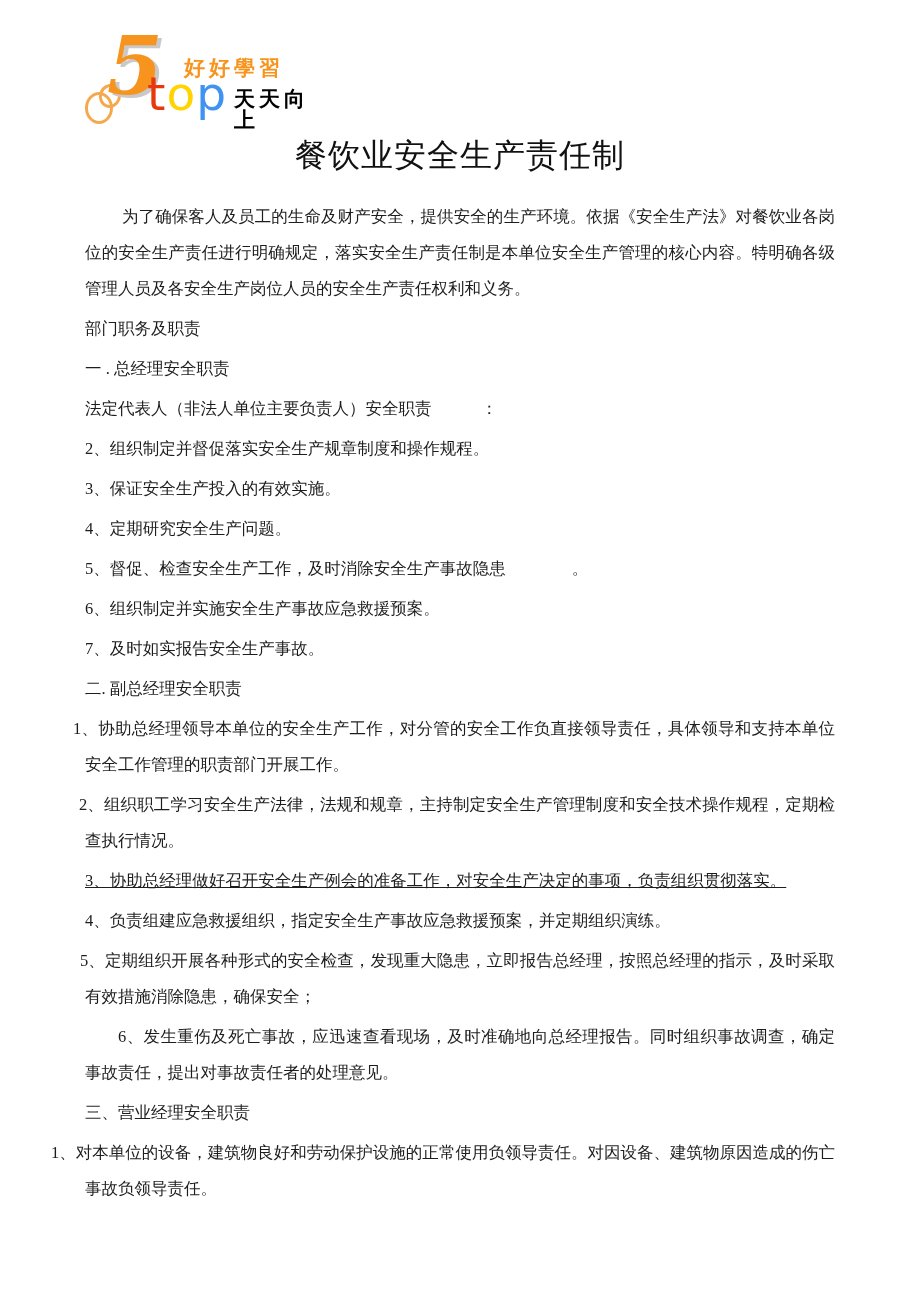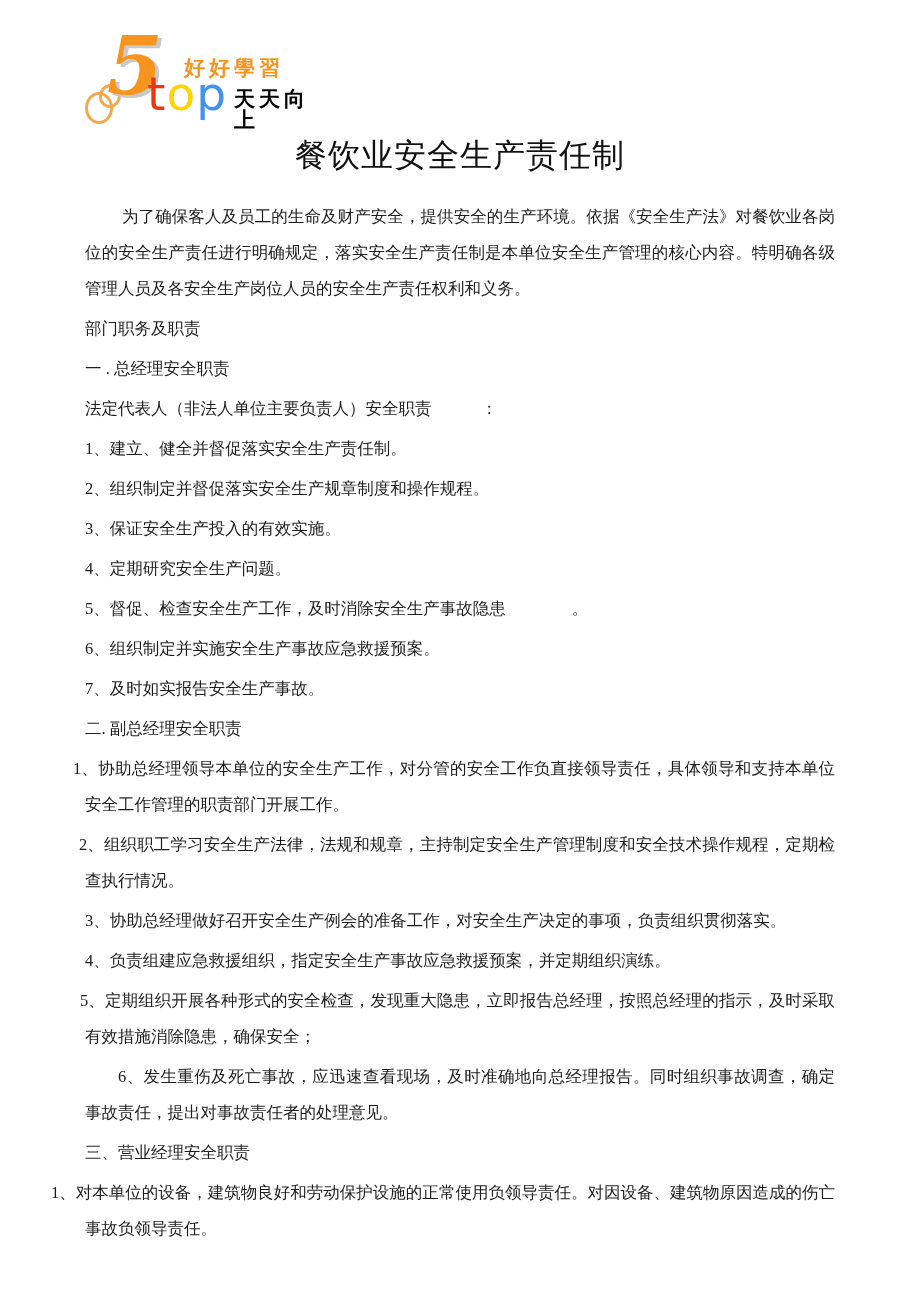--- a/index.html
+++ b/index.html
@@ -71,21 +71,21 @@
     text-align: justify;
   }
   .doc-body p { margin: 4px 0 2px 0; padding: 0; }
 
   .p-intro { text-indent: 37px; }
   .p-h     { margin-left: 0; }
   .p-sub   { margin-left: 43px; }
   .p-item1 { margin-left: 37px; }
   .s2i1 { margin-left: 42px; text-indent: -12px; }
   .s2i2 { margin-left: 38px; text-indent: -6px; }
-  .s2i3 { margin-left: 28px; }
+  .s2i3 { margin-left: 28px; text-decoration: underline; }
   .s2i4 { margin-left: 25px; }
   .s2i5 { margin-left: 37px; text-indent: -5px; }
   .s2i6 { margin-left: 5px;  text-indent: 33px; }
   .p-h3 { margin-left: 33px; }
   .s3i1 { margin-left: 62px; text-indent: -34px; }
 </style>
 </head>
 <body>
 
 <div class="logo">
@@ -97,21 +97,20 @@
   <span class="logo-tag tag2" style="color: #000000;">天天向上</span>
 </div>
 
 <div class="doc-title">餐饮业安全生产责任制</div>
 
 <div class="doc-body">
     <p class="p-intro">为了确保客人及员工的生命及财产安全，提供安全的生产环境。依据《安全生产法》对餐饮业各岗位的安全生产责任进行明确规定，落实安全生产责任制是本单位安全生产管理的核心内容。特明确各级管理人员及各安全生产岗位人员的安全生产责任权利和义务。</p>
     <p class="p-h">部门职务及职责</p>
     <p class="p-h">一 . 总经理安全职责</p>
     <p class="p-sub">法定代表人（非法人单位主要负责人）安全职责　　　：</p>
-    <p class="p-item1">1、建立、健全并督促落实安全生产责任制。</p>
     <p class="p-item1">2、组织制定并督促落实安全生产规章制度和操作规程。</p>
     <p class="p-item1">3、保证安全生产投入的有效实施。</p>
     <p class="p-item1">4、定期研究安全生产问题。</p>
     <p class="p-item1">5、督促、检查安全生产工作，及时消除安全生产事故隐患　　　　。</p>
     <p class="p-item1">6、组织制定并实施安全生产事故应急救援预案。</p>
     <p class="p-item1">7、及时如实报告安全生产事故。</p>
     <p class="p-h">二. 副总经理安全职责</p>
     <p class="s2i1">1、协助总经理领导本单位的安全生产工作，对分管的安全工作负直接领导责任，具体领导和支持本单位安全工作管理的职责部门开展工作。</p>
     <p class="s2i2">2、组织职工学习安全生产法律，法规和规章，主持制定安全生产管理制度和安全技术操作规程，定期检查执行情况。</p>
     <p class="s2i3">3、协助总经理做好召开安全生产例会的准备工作，对安全生产决定的事项，负责组织贯彻落实。</p>

